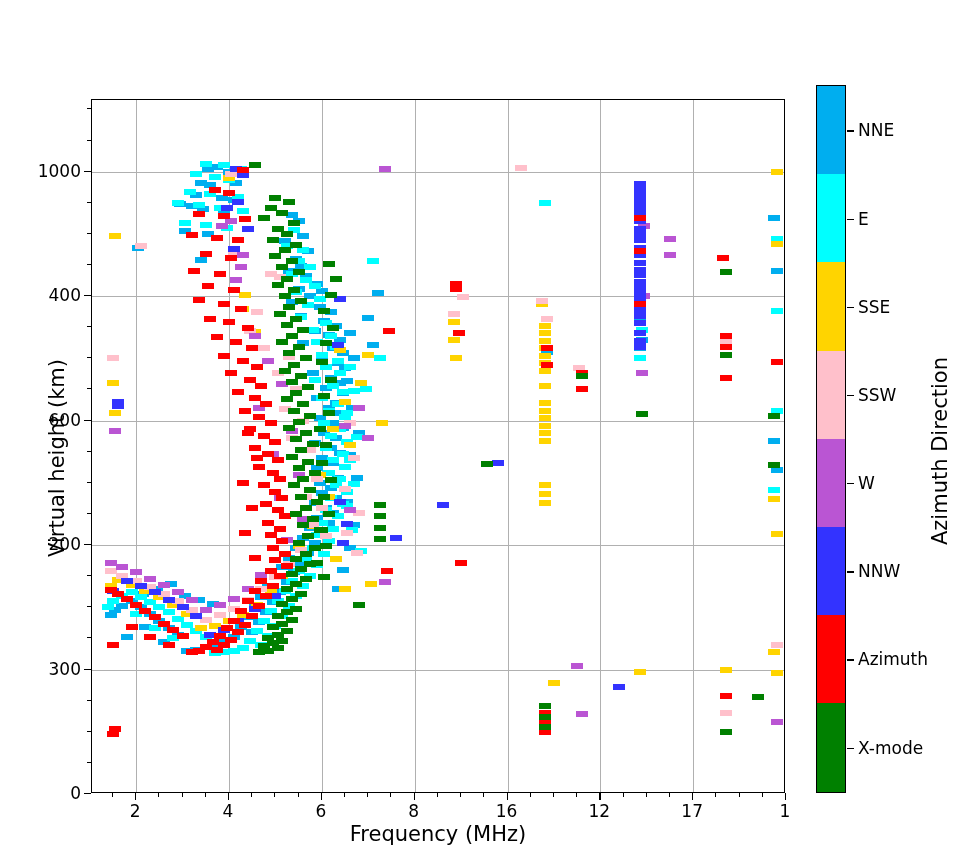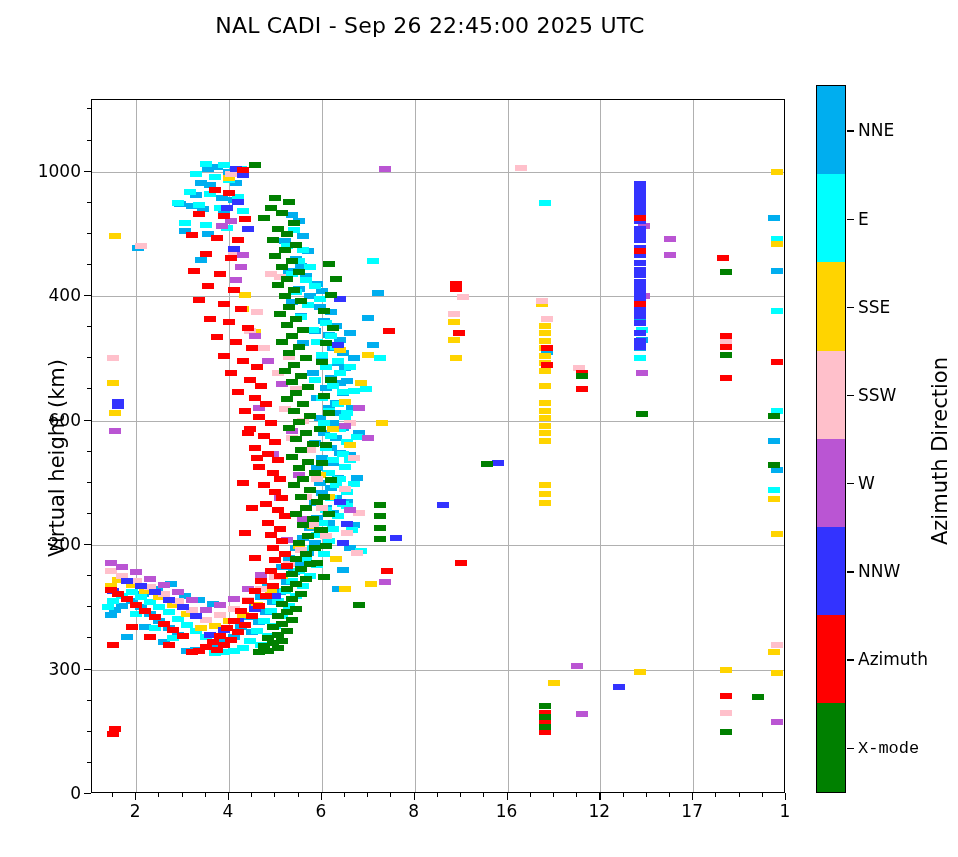--- a/index.html
+++ b/index.html
@@ -41,21 +41,20 @@
   .cblbl{position:absolute;left:858px;font-size:17px;white-space:nowrap;
          transform:translateY(-50%);}
   #cbar-title{position:absolute;left:790px;top:439px;width:300px;
         text-align:center;font-size:21px;
         transform:rotate(-90deg);transform-origin:50% 50%;}
 </style>
 </head>
 <body>
 <div id="root">
 
-<div id="title">NAL CADI - Sep 26 22:45:00 2025 UTC</div>
 
 <div id="plot">
   <div id="grid">
         <div class="gv" style="left: 44.1px;"></div>
         <div class="gv" style="left: 136.9px;"></div>
         <div class="gv" style="left: 229.8px;"></div>
         <div class="gv" style="left: 322.6px;"></div>
         <div class="gv" style="left: 415.5px;"></div>
         <div class="gv" style="left: 508.3px;"></div>
         <div class="gv" style="left: 601.2px;"></div>
@@ -799,20 +798,21 @@
         <div class="pt" style="left: 483.7px; top: 272.7px; width: 12px; height: 6px; background: rgb(0, 128, 0);"></div>
         <div class="pt" style="left: 446.6px; top: 602.6px; width: 12px; height: 6px; background: rgb(0, 128, 0);"></div>
         <div class="pt" style="left: 446.6px; top: 613.8px; width: 12px; height: 6px; background: rgb(0, 128, 0);"></div>
         <div class="pt" style="left: 446.6px; top: 623.8px; width: 12px; height: 6px; background: rgb(0, 128, 0);"></div>
         <div class="pt" style="left: 627.7px; top: 628.8px; width: 12px; height: 6px; background: rgb(0, 128, 0);"></div>
         <div class="pt" style="left: 660.1px; top: 593.9px; width: 12px; height: 6px; background: rgb(0, 128, 0);"></div>
         <div class="pt" style="left: 388.6px; top: 361.1px; width: 12px; height: 6px; background: rgb(0, 128, 0);"></div>
       </div>
 </div>
 
+<div id="xaxis-title">Frequency (MHz)</div>
 <div id="yaxis-title">Virtual height (km)</div>
 
 <div id="cbar">
       <div class="band" style="top: 0px; height: 88.67px; background: rgb(0, 174, 239);"></div>
       <div class="band" style="top: 88.17px; height: 88.67px; background: rgb(0, 255, 255);"></div>
       <div class="band" style="top: 176.35px; height: 88.67px; background: rgb(255, 212, 0);"></div>
       <div class="band" style="top: 264.52px; height: 88.67px; background: rgb(255, 192, 203);"></div>
       <div class="band" style="top: 352.7px; height: 88.67px; background: rgb(186, 85, 211);"></div>
       <div class="band" style="top: 440.88px; height: 88.67px; background: rgb(51, 51, 255);"></div>
       <div class="band" style="top: 529.05px; height: 88.67px; background: rgb(255, 0, 0);"></div>
@@ -896,16 +896,16 @@
       <div class="cblbl" style="top: 306.7px;">SSE</div>
       <div class="cbtick" style="top: 394.9px;"></div>
       <div class="cblbl" style="top: 394.9px;">SSW</div>
       <div class="cbtick" style="top: 483.1px;"></div>
       <div class="cblbl" style="top: 483.1px;">W</div>
       <div class="cbtick" style="top: 571.3px;"></div>
       <div class="cblbl" style="top: 571.3px;">NNW</div>
       <div class="cbtick" style="top: 659.4px;"></div>
       <div class="cblbl" style="top: 659.4px;">Azimuth</div>
       <div class="cbtick" style="top: 747.6px;"></div>
-      <div class="cblbl" style="top: 747.6px; font-family: Liberation Mono, monospace;">X-mode</div>
+      <div class="cblbl" style="top: 747.6px;">X-mode</div>
     </div>
 
 </div>
 
 </body></html>

